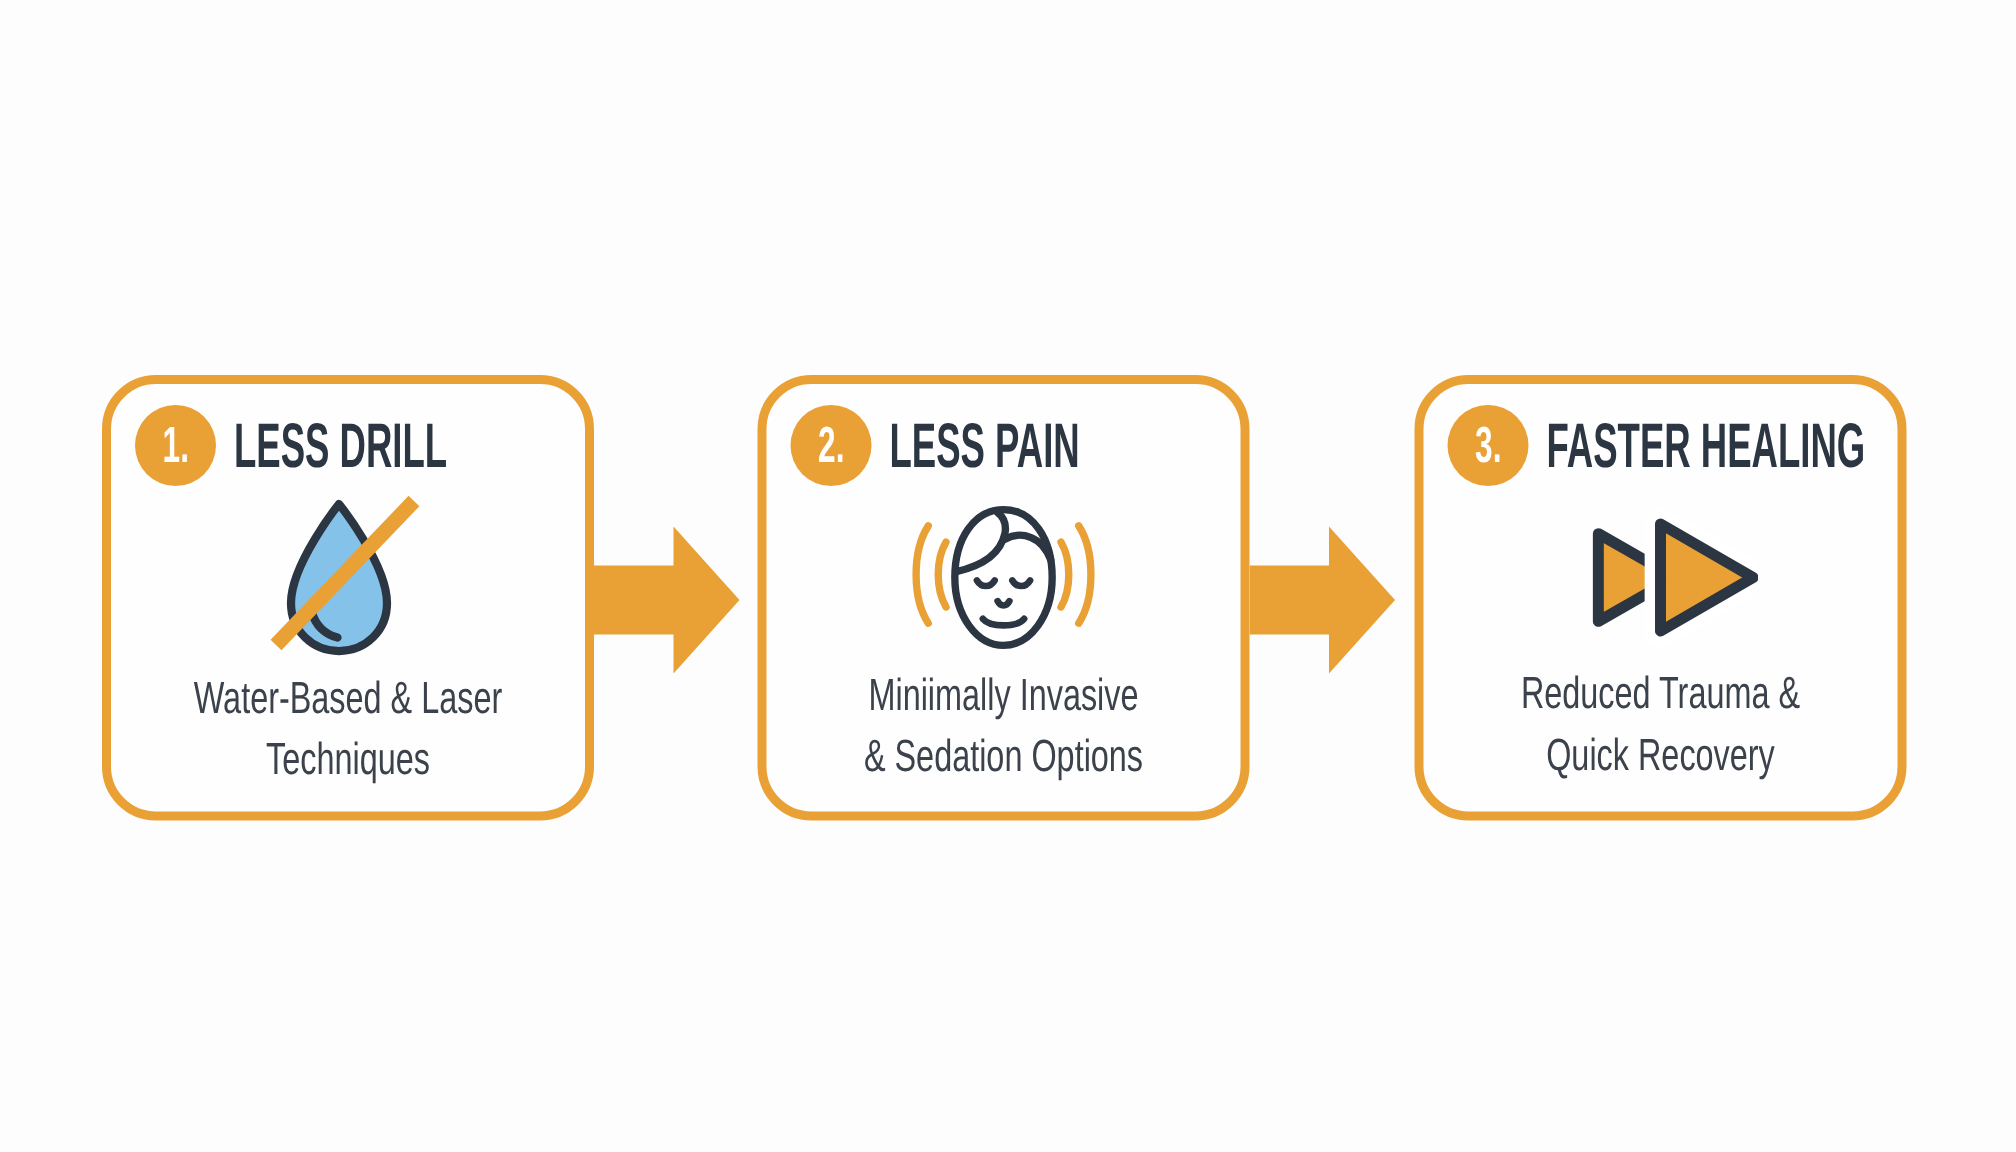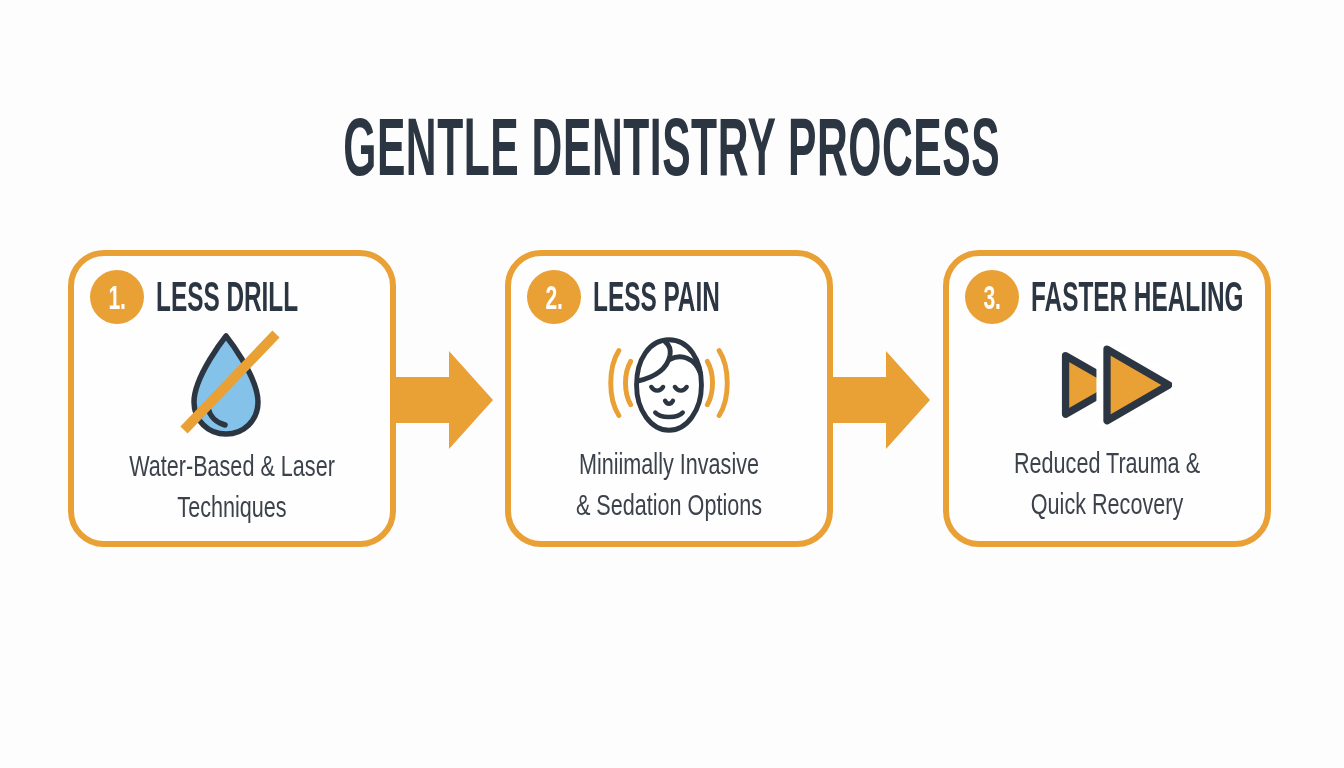--- a/index.html
+++ b/index.html
@@ -70,23 +70,20 @@
   .flow-arrow-1{left:396px;}
   .flow-arrow-2{left:833px;}
 
   svg{display:block;}
 </style>
 </head>
 <body>
 
 <div class="canvas">
 
-  <div class="main-title">
-    <span class="squeeze">GENTLE DENTISTRY PROCESS</span>
-  </div>
 
   <section class="card card-1">
     <div class="card-head">
       <div class="num-circle">
         <span class="num">1.</span>
       </div>
       <div class="card-title">LESS DRILL</div>
     </div>
     <div class="icon-area">
       <svg width="124" height="120" viewBox="0 0 120 120">

